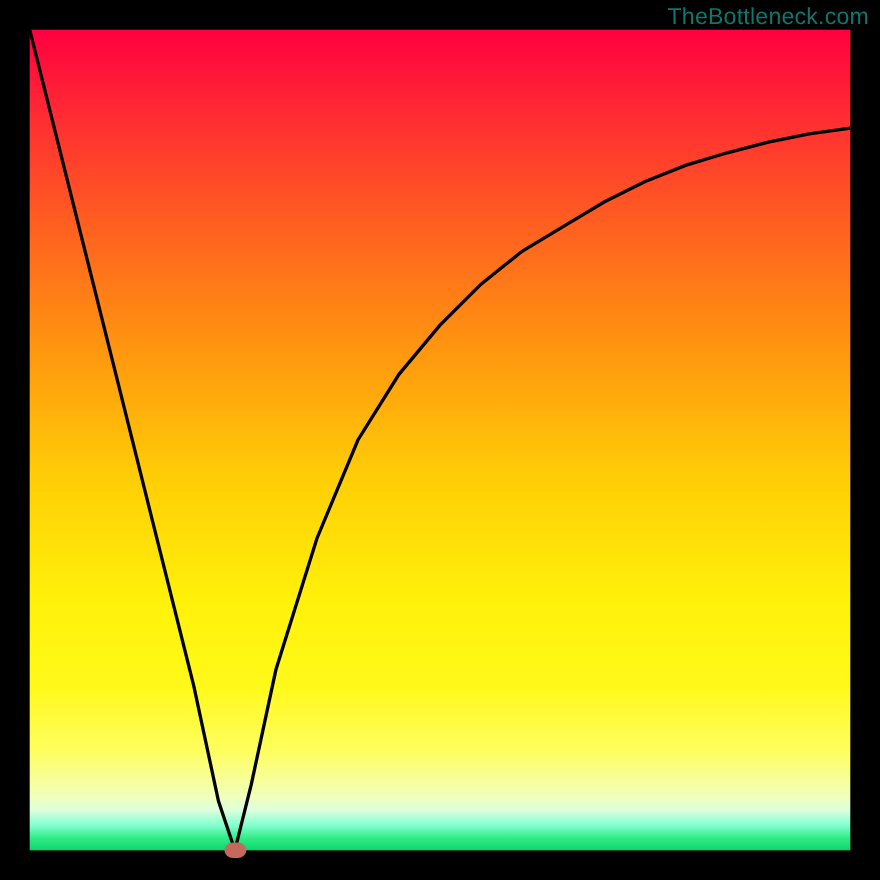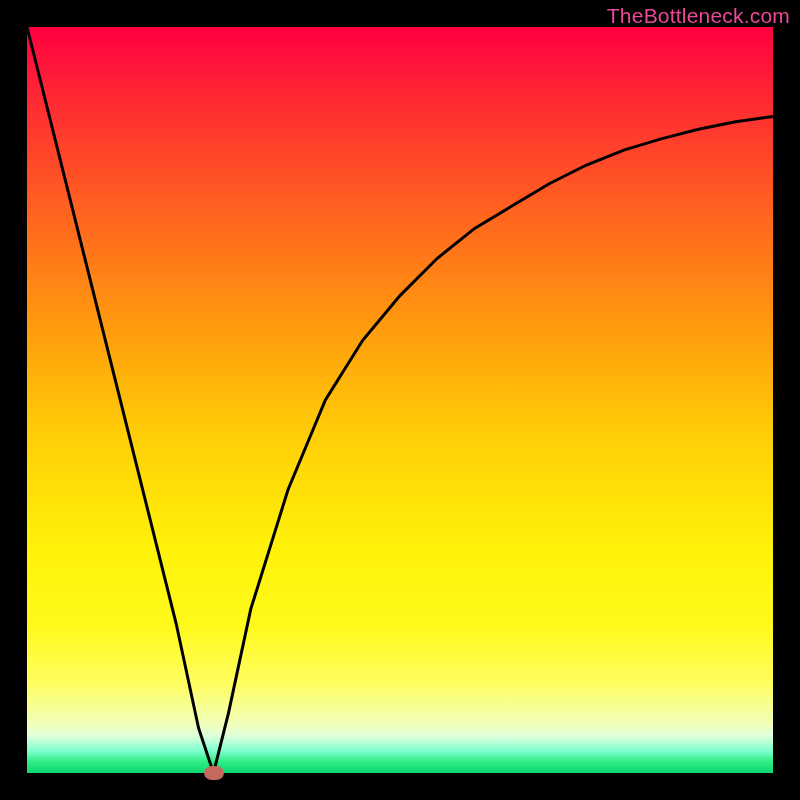--- a/index.html
+++ b/index.html
@@ -30,21 +30,21 @@
       #e0ffdc 95%,
       #80ffd0 97%,
       #2fec85 98.5%,
       #0dd66f 100%
     );
   }
   .watermark {
     position: absolute;
     top: 4px;
     right: 10px;
-    color: #ec4899;
+    color: #0f766e;
     font-size: 21px;
     font-weight: 500;
     letter-spacing: 0.2px;
   }
   .curve {
     position: absolute;
     left: 0;
     top: 0;
     width: 800px;
     height: 800px;

